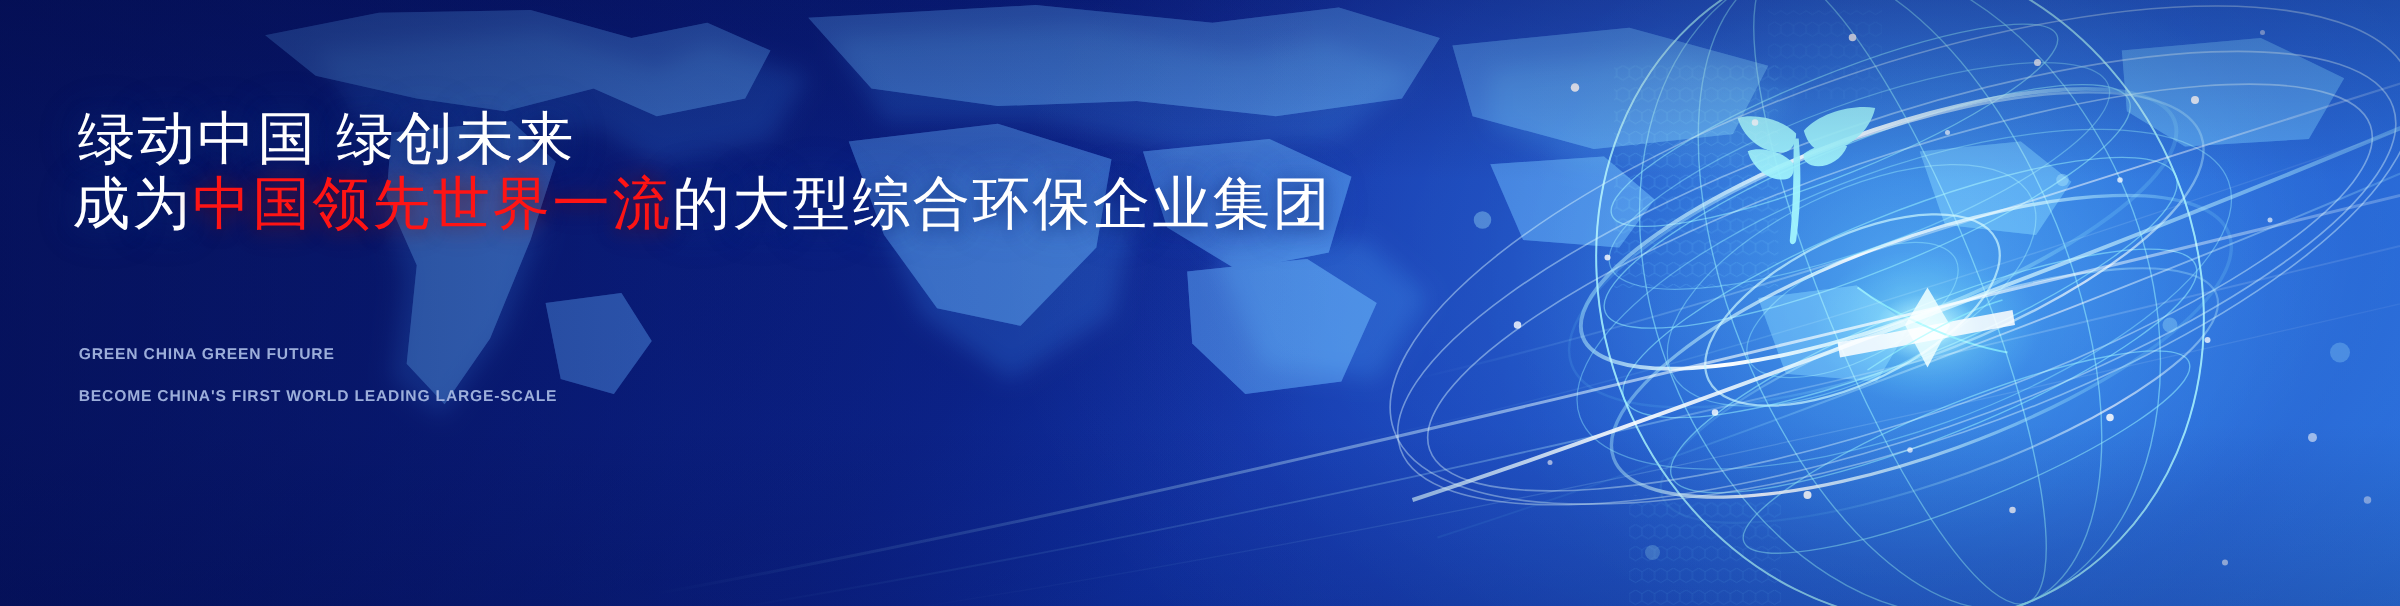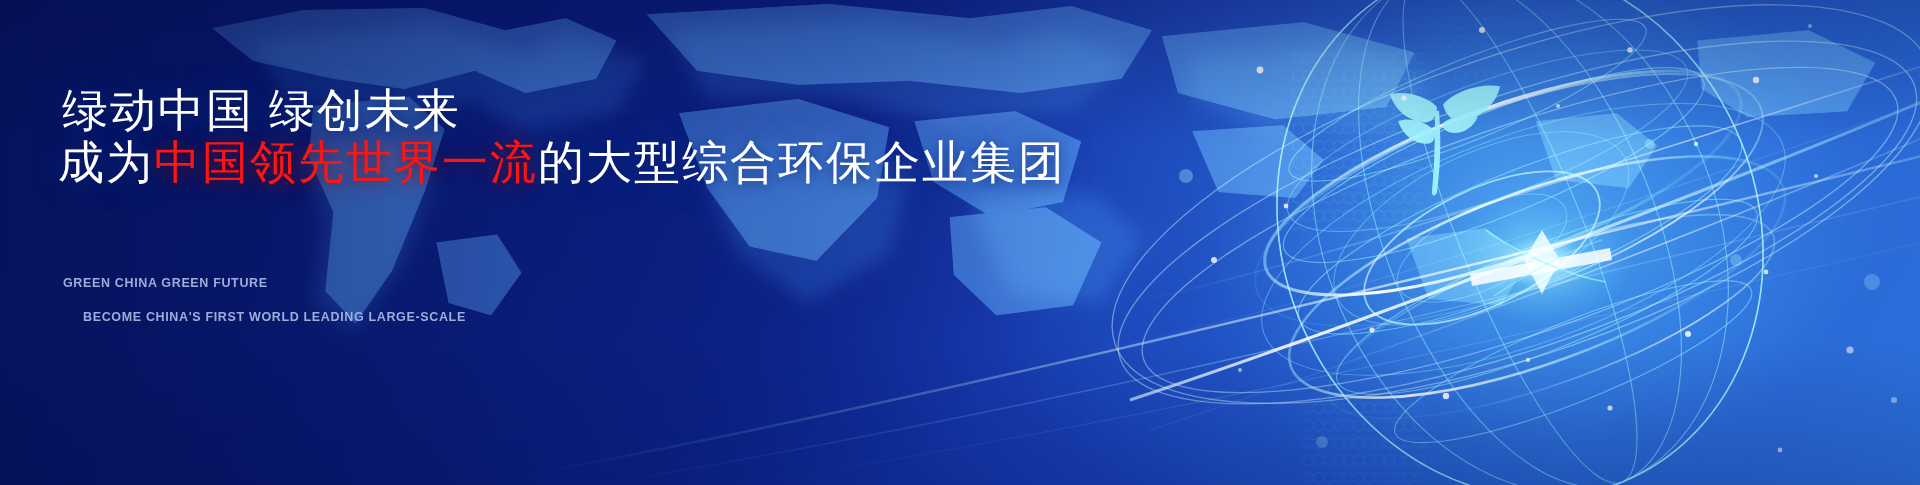--- a/index.html
+++ b/index.html
@@ -99,21 +99,21 @@
     color: #a9bbe4;
     font-size: 12.5px;
     font-weight: 700;
     letter-spacing: .65px;
     line-height: 14.5px;
     white-space: nowrap;
     opacity: .92;
   }
   #kicker-en  { top: 276px; }
   #subline-en { top: 310px; }
-  #subline-en .l { display:block;margin-left:20px; }
+  #subline-en .l { display:block; }
 </style>
 </head>
 <body>
 
 <div id="banner">
 
   <svg class="layer" id="softmap" viewBox="0 0 1920 485" preserveAspectRatio="none">
     <path d="M250,40 L430,25 L520,55 L560,35 L640,60 L610,110 L520,130 L470,100 L360,118 L280,92 Z"></path>
     <path d="M300,150 L400,140 L430,180 L400,260 L350,330 L310,300 L320,220 Z"></path>
     <path d="M660,30 L860,20 L980,45 L1050,30 L1120,60 L1060,110 L940,120 L820,95 L700,96 Z"></path>

